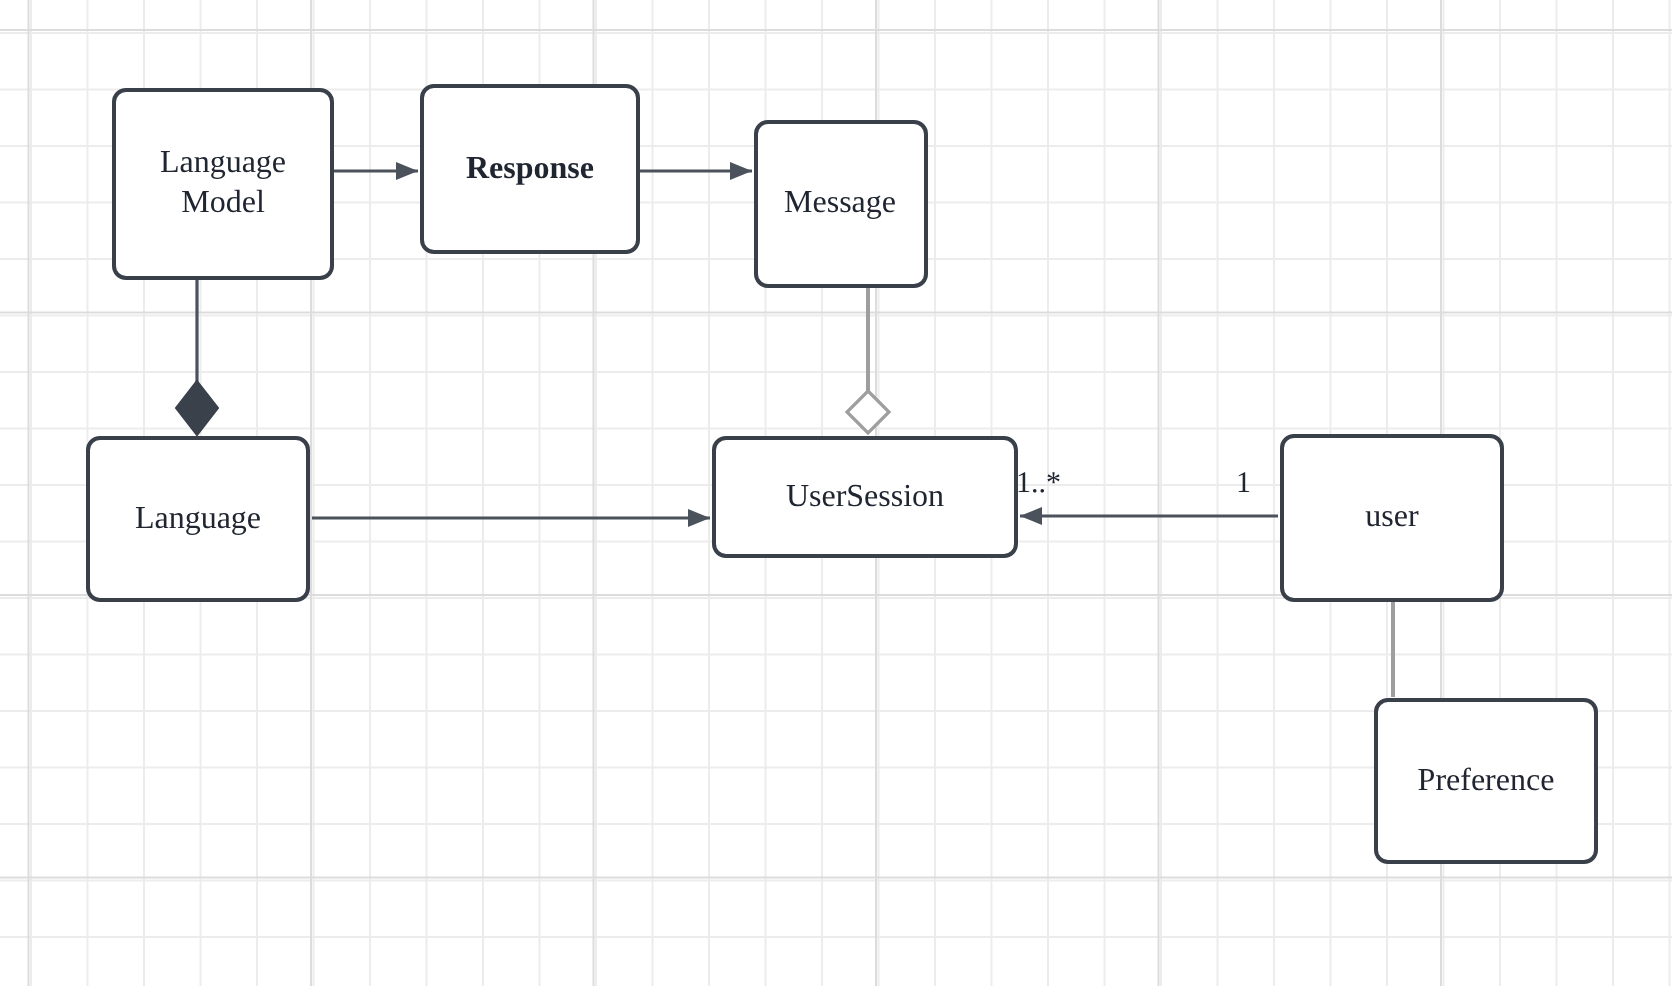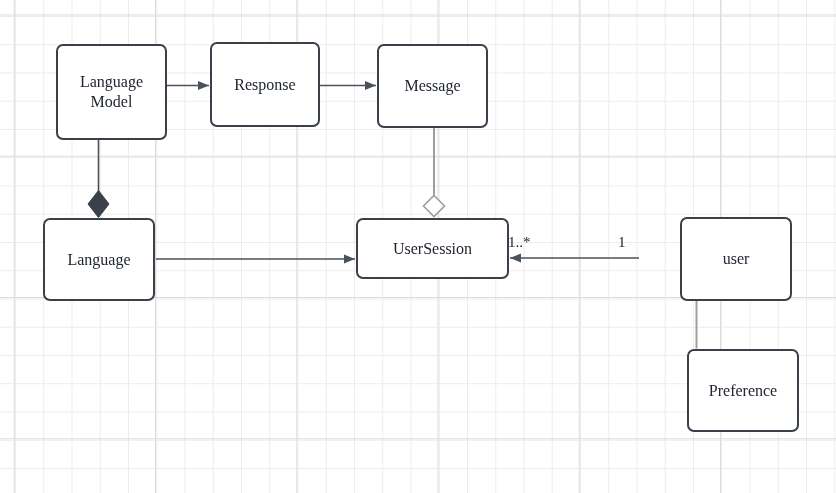--- a/index.html
+++ b/index.html
@@ -61,25 +61,25 @@
     align-items: center;
     justify-content: center;
     text-align: center;
     color: var(--text, #202631);
     font-size: 16px;
     line-height: 20px;
     padding: 0 14px;
   }
 
   .n-language-model { left: 56px;  top: 44px;  width: 111px; height: 96px; }
-  .n-response       { left: 210px; top: 42px;  width: 110px; height: 85px; }
-  .n-message        { left: 377px; top: 44px;  width: 111px; height: 84px; }
+  .n-response       { left: 210px; top: 42px;  width: 110px; height: 85px; font-weight: bold; }
+  .n-message        { left: 377px; top: 60px;  width: 87px; height: 84px; justify-content: flex-end; }
   .n-chatbot        { left: 43px;  top: 218px; width: 112px; height: 83px; }
   .n-usersession    { left: 356px; top: 218px; width: 153px; height: 61px; }
-  .n-user           { left: 640px; top: 217px; width: 112px; height: 84px; margin-left: 40px; }
+  .n-user           { left: 640px; top: 217px; width: 112px; height: 84px; }
   .n-preference     { left: 647px; top: 349px; width: 112px; height: 83px; margin-left: 40px; }
 
   .edge-label {
     position: absolute;
     color: var(--text, #202631);
     font-size: 15px;
     line-height: 17px;
   }
   .lbl-target-mult { left: 508px; top: 234px; }
   .lbl-source-mult { left: 618px; top: 234px; }

